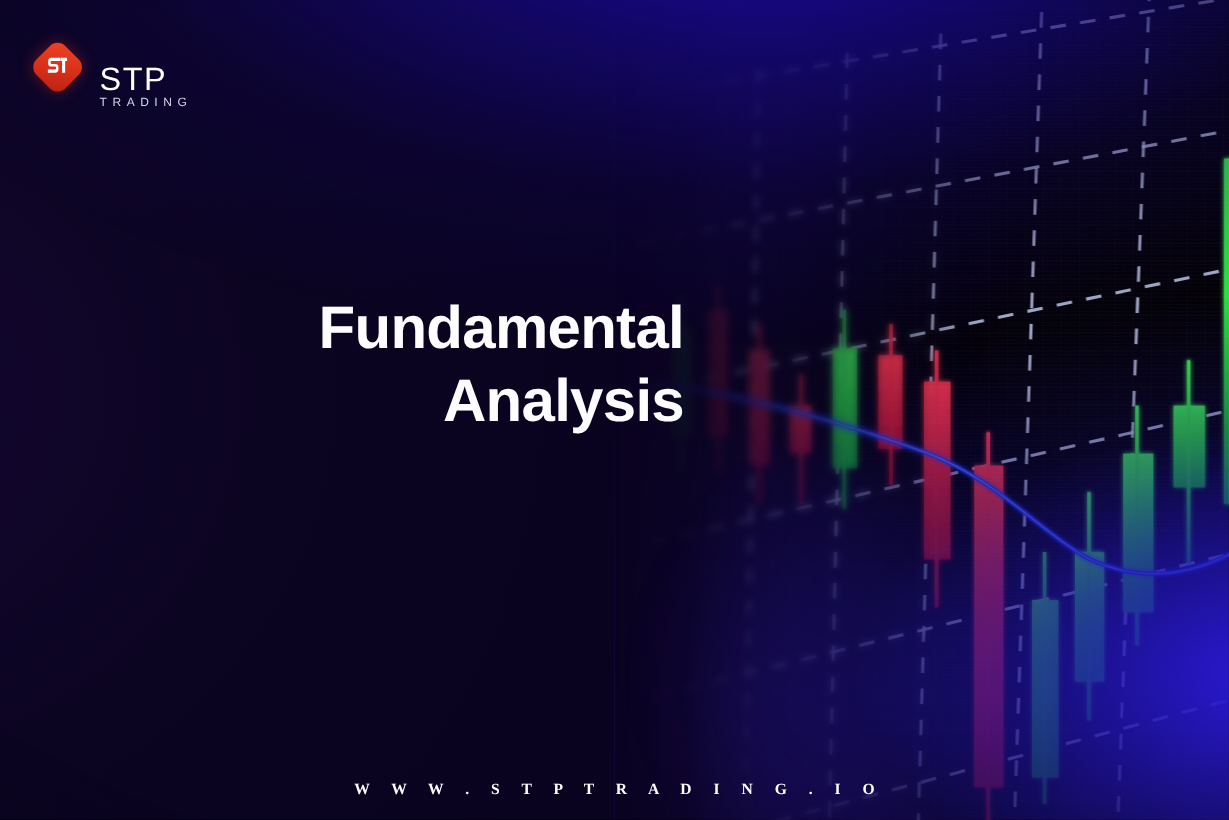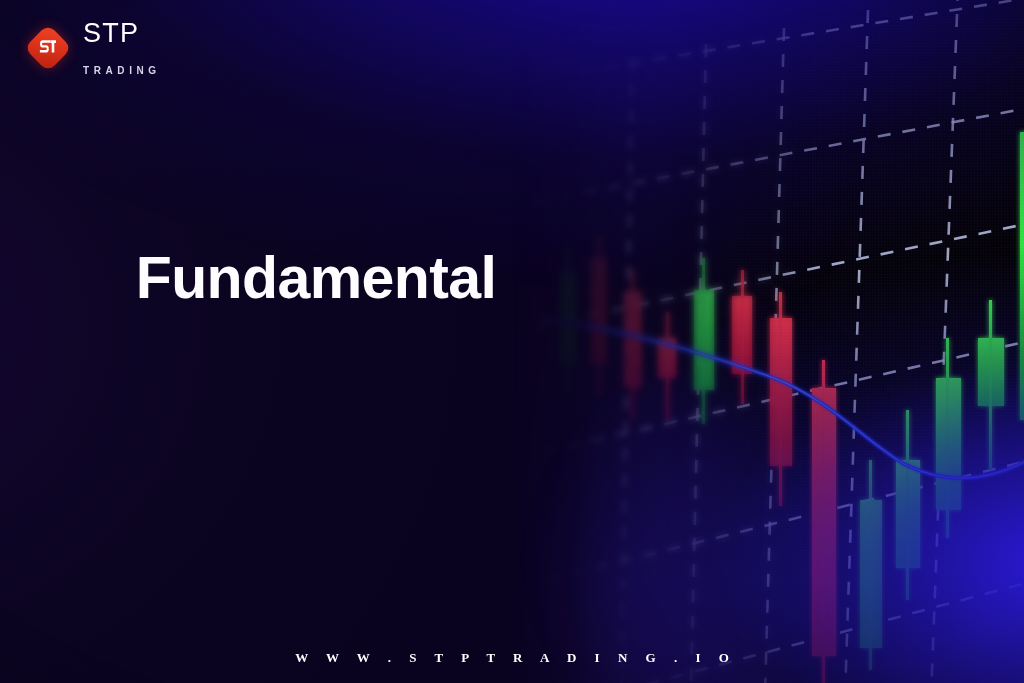--- a/index.html
+++ b/index.html
@@ -111,35 +111,36 @@
     background:linear-gradient(145deg,#ef4424 0%, #d9301b 52%, #b8210f 100%);
     border-radius:9px;
     transform:rotate(45deg);
     box-shadow:0 0 13px rgba(220,48,25,0.42);
   }
   #brand .mark svg{ position:relative; z-index:2; }
   #brand .words{ display:flex; flex-direction:column; line-height:1; }
   #brand .words .w1{
     color:#ffffff; font-size:27px; font-weight:400;
     letter-spacing:1.2px;
+    margin-top:33px;
   }
   #brand .words .w2{
-    color:#d9d5e8; font-size:10px; font-weight:700;
-    letter-spacing:4.6px; margin-top:19px;
+    color:#d9d5e8; font-size:10px; font-weight:400;
+    letter-spacing:4.6px; margin-top:1px;
   }
 
   
   #headline{
     position:absolute; left:62px; top:243px;
     width:508px;
     z-index:8;
-    text-align:center;
+    text-align:right;
     color:#fdfdff;
     font-weight:700;
-    font-size:59px;
+    font-size:50px;
     line-height:1.22;
     letter-spacing:-0.6px;
   }
   #headline .l1, #headline .l2{ display:block; white-space:nowrap; }
 
   
   #footer-url{
     position:absolute; left:0; right:0; top:650px;
     text-align:center;
     color:#ffffff;
@@ -305,17 +306,18 @@
       </svg>
     </div>
     <div class="words">
       <span class="w1">STP</span>
       <span class="w2">TRADING</span>
     </div>
   </div>
 
   <h1 id="headline">
     <span class="l1">Fundamental</span>
+    <span class="l2">Analysis</span>
   </h1>
 
   <div id="footer-url">W W W . S T P T R A D I N G . I O</div>
 
 </div>
 
 </body></html>

